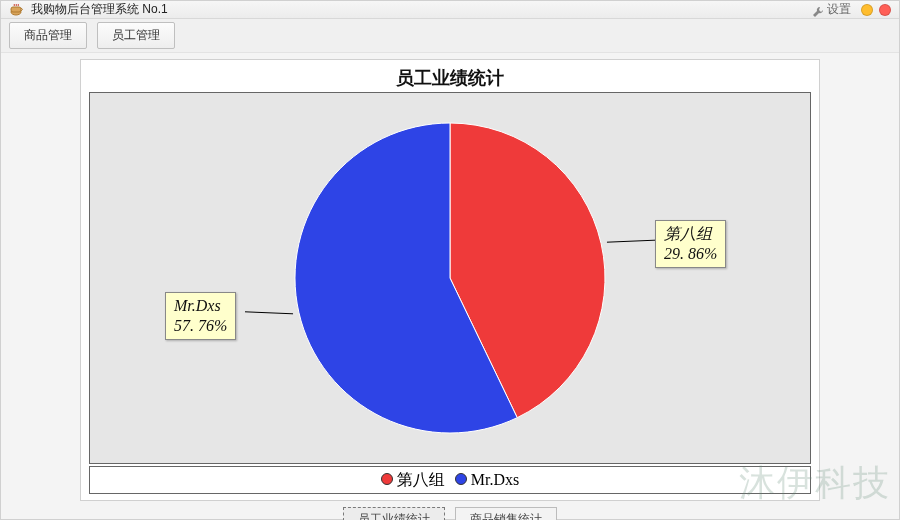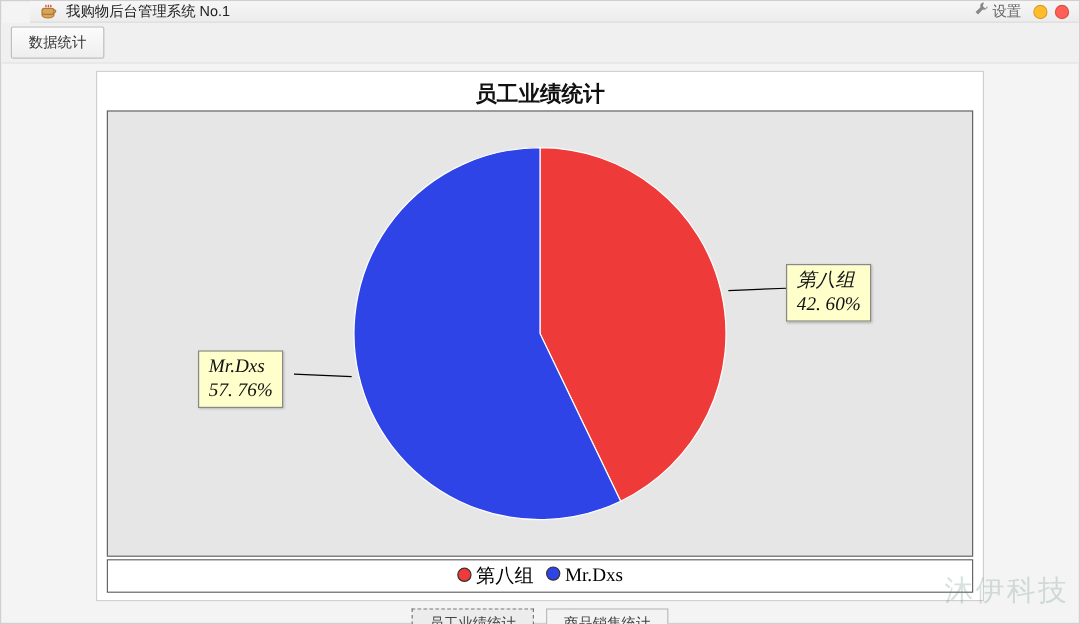--- a/index.html
+++ b/index.html
@@ -1,22 +1,22 @@
 <!DOCTYPE html>
 <html><head>
   <meta charset="utf-8">
   <style>
     * { box-sizing: border-box; margin: 0; padding: 0; }
     html, body { width: 900px; height: 520px; overflow: hidden; font-family: "Microsoft YaHei", "SimSun", sans-serif; font-size: 12px; background: #f5f5f5; }
     .window { width: 100%; height: 100%; display: flex; flex-direction: column; background: #f4f4f4; border: 1px solid #d0d0d0; }
-    .titlebar { height: 26px; background: linear-gradient(#f6f6f6,#ececec); border-bottom: 1px solid #d8d8d8; display: flex; align-items: center; padding: 0 8px; margin-left: 24px; }
+    .titlebar { height: 26px; background: linear-gradient(#f6f6f6,#ececec); border-bottom: 1px solid #d8d8d8; display: flex; align-items: center; padding: 0 8px; }
     .titlebar .app-icon { width: 16px; height: 16px; margin-right: 6px; }
     .titlebar .title { flex: 0 0 auto; color: #222; font-size: 12px; }
     .titlebar .spacer { flex: 1; }
-    .titlebar .settings { display: flex; align-items: flex-start; color: #666; cursor: pointer; margin-right: 10px; }
+    .titlebar .settings { display: flex; align-items: flex-end; color: #666; cursor: pointer; margin-right: 10px; }
     .titlebar .settings svg { margin-right: 3px; }
     .win-dots { display: flex; gap: 6px; }
     .win-dot { width: 12px; height: 12px; border-radius: 50%; border: 1px solid rgba(0,0,0,.15); }
     .dot-y { background: #ffbd2e; }
     .dot-r { background: #ff5f57; }
     .toolbar { height: 34px; display: flex; align-items: center; padding: 4px 8px; gap: 10px; background: #f0f0f0; border-bottom: 1px solid #e3e3e3; }
     .btn { padding: 4px 14px; background: linear-gradient(#fcfcfc,#eeeeee); border: 1px solid #bfbfbf; color: #333; font-size: 12px; cursor: pointer; border-radius: 2px; }
     .content { flex: 1; position: relative; padding: 6px 20px 2px 20px; display: flex; flex-direction: column; }
     .chart-wrap { background: #fff; border: 1px solid #d0d0d0; width: 740px; align-self: center; display: flex; flex-direction: column; }
     .chart-title { text-align: center; font-family: "SimSun", serif; font-size: 18px; font-weight: bold; padding: 6px 0 2px 0; color: #111; }
@@ -24,21 +24,21 @@
     .pie-holder { position: absolute; left: 50%; top: 50%; transform: translate(-50%,-50%); }
     .pie-svg { display: block; }
     .callout { position: absolute; background: #ffffcc; border: 1px solid #888; padding: 3px 8px; font-family: "SimSun", serif; font-size: 16px; font-style: italic; color: #111; line-height: 1.25; white-space: nowrap; box-shadow: 1px 1px 2px rgba(0,0,0,.25); }
     .callout .pct { font-style: italic; }
     .lead-line { position: absolute; stroke: #000; stroke-width: 1; fill: none; pointer-events: none; }
     .legend { height: 28px; margin: 2px 8px 6px 8px; border: 1px solid #666; display: flex; align-items: center; justify-content: center; gap: 10px; font-family: "SimSun", serif; font-size: 16px; background: #fff; }
     .swatch { width: 12px; height: 12px; border-radius: 50%; display: inline-block; margin-right: 4px; border: 1px solid #333; }
     .bottom-tabs { display: flex; gap: 10px; justify-content: center; padding: 6px 0 2px 0; }
     .tab-btn { padding: 3px 14px; border: 1px solid #bcbcbc; background: #f3f3f3; color: #444; font-size: 12px; cursor: pointer; }
     .tab-btn.active { border: 1px dashed #7a7a7a; background: #ececec; }
-    .watermark { position: absolute; right: 8px; bottom: 28px; font-size: 24px; color: rgba(100,140,120,.25); font-family: Liberation Serif, serif; letter-spacing: 2px; pointer-events: none; user-select: none; }
+    .watermark { position: absolute; right: 8px; bottom: 28px; font-size: 36px; color: rgba(100,140,120,.25); font-family: Liberation Serif, serif; letter-spacing: 2px; pointer-events: none; user-select: none; }
   </style>
 </head>
 <body>
 <div class="window">
 
   <div class="titlebar">
     <span class="app-icon">
       <svg width="16" height="16" viewBox="0 0 16 16">
         <ellipse cx="7" cy="10" rx="5" ry="3" fill="#d9a45b" stroke="#b07a30"></ellipse>
         <rect x="2" y="5" width="10" height="5" rx="2" fill="#d9a45b" stroke="#b07a30"></rect>
@@ -54,21 +54,22 @@
         </svg>
       <span>设置</span>
     </span>
     <div class="win-dots">
       <span class="win-dot dot-y"></span>
       <span class="win-dot dot-r"></span>
     </div>
   </div>
 
   <div class="toolbar">
-    <button class="btn">数据统计</button>
+    <button class="btn">商品管理</button>
+    <button class="btn">员工管理</button>
   </div>
 
   <div class="content">
     <div class="chart-wrap">
       <div class="chart-title">员工业绩统计</div>
       <div class="plot-area">
         <div class="pie-holder">
           <svg class="pie-svg" width="320" height="320" viewBox="-160 -160 320 320">
             <g id="pie-group">
                 <path d="M0 0 L9.491012693391987e-15 -155 A155 155 0 0 1 67.22690853897574 139.66224532167664 Z" fill="#ef3a3a" stroke="#fff" stroke-width="1"></path>
@@ -77,21 +78,21 @@
           </svg>
         </div>
 
         <svg class="lead-line" style="left:0;top:0" width="720" height="370" id="lead-svg">
             <line x1="516.9666089515607" y1="149.1882187786225" x2="565" y2="147.1882187786225" stroke="#000"></line>
             <line x1="203.03339104843926" y1="220.81178122137752" x2="155" y2="218.81178122137752" stroke="#000"></line>
           </svg>
 
         <div class="callout" id="co-0" style="left: 565px; top: 127.188px;">
           <div>第八组</div>
-          <div class="pct">42. 60%</div>
+          <div class="pct">29. 86%</div>
         </div>
         <div class="callout" id="co-1" style="right: auto; left: 75px; top: 198.812px;">
           <div>Mr.Dxs</div>
           <div class="pct">57. 76%</div>
         </div>
       </div>
       <div class="legend">
         <span><span class="swatch" id="sw0" style="background: rgb(239, 58, 58);"></span><span>第八组</span></span>
         <span><span class="swatch" id="sw1" style="background: rgb(46, 68, 230);"></span><span>Mr.Dxs</span></span>
       </div>

